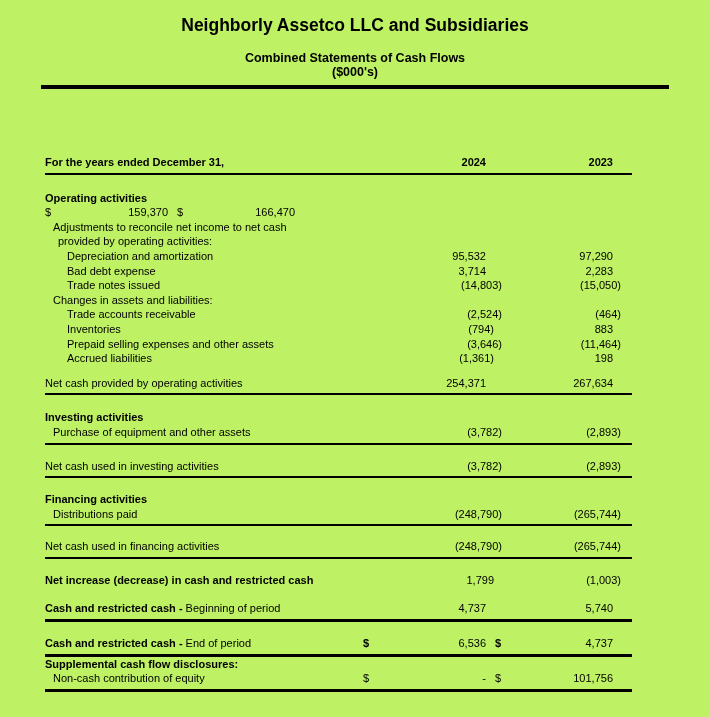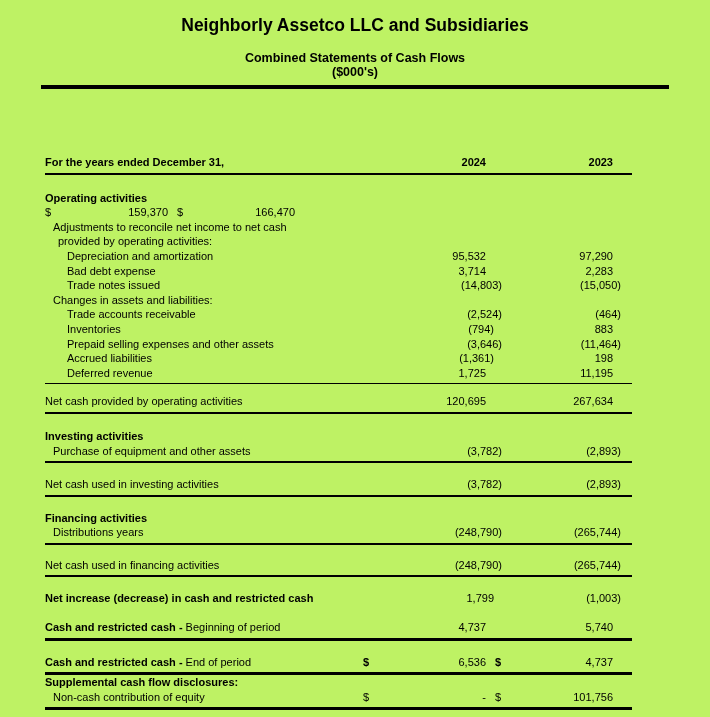--- a/index.html
+++ b/index.html
@@ -172,35 +172,27 @@
 
     <div class="row">
       <span class="lbl ind2">Accrued liabilities</span>
       <span class="d1"></span>
       <span class="v1 neg">(1,361)</span>
       <span class="d2"></span>
       <span class="v2">198</span>
       <span class="sp"></span>
     </div>
 
-    <div class="row hline1">
-      <span class="lbl ind2">Deferred revenue</span>
-      <span class="d1"></span>
-      <span class="v1">1,725</span>
-      <span class="d2"></span>
-      <span class="v2">11,195</span>
-      <span class="sp"></span>
-    </div>
 
     <div class="gap10"></div>
 
     <div class="row hline2">
       <span class="lbl">Net cash provided by operating activities</span>
       <span class="d1"></span>
-      <span class="v1">120,695</span>
+      <span class="v1">254,371</span>
       <span class="d2"></span>
       <span class="v2">267,634</span>
       <span class="sp"></span>
     </div>
 
     <div class="gap15"></div>
 
     <div class="row">
       <span class="lbl bold">Investing activities</span>
     </div>
@@ -225,21 +217,21 @@
       <span class="sp"></span>
     </div>
 
     <div class="gap14"></div>
 
     <div class="row">
       <span class="lbl bold">Financing activities</span>
     </div>
 
     <div class="row hline2">
-      <span class="lbl ind1">Distributions years</span>
+      <span class="lbl ind1">Distributions paid</span>
       <span class="d1"></span>
       <span class="v1 neg">(248,790)</span>
       <span class="d2"></span>
       <span class="v2 neg">(265,744)</span>
       <span class="sp"></span>
     </div>
 
     <div class="gap13"></div>
 
     <div class="row hline2">

